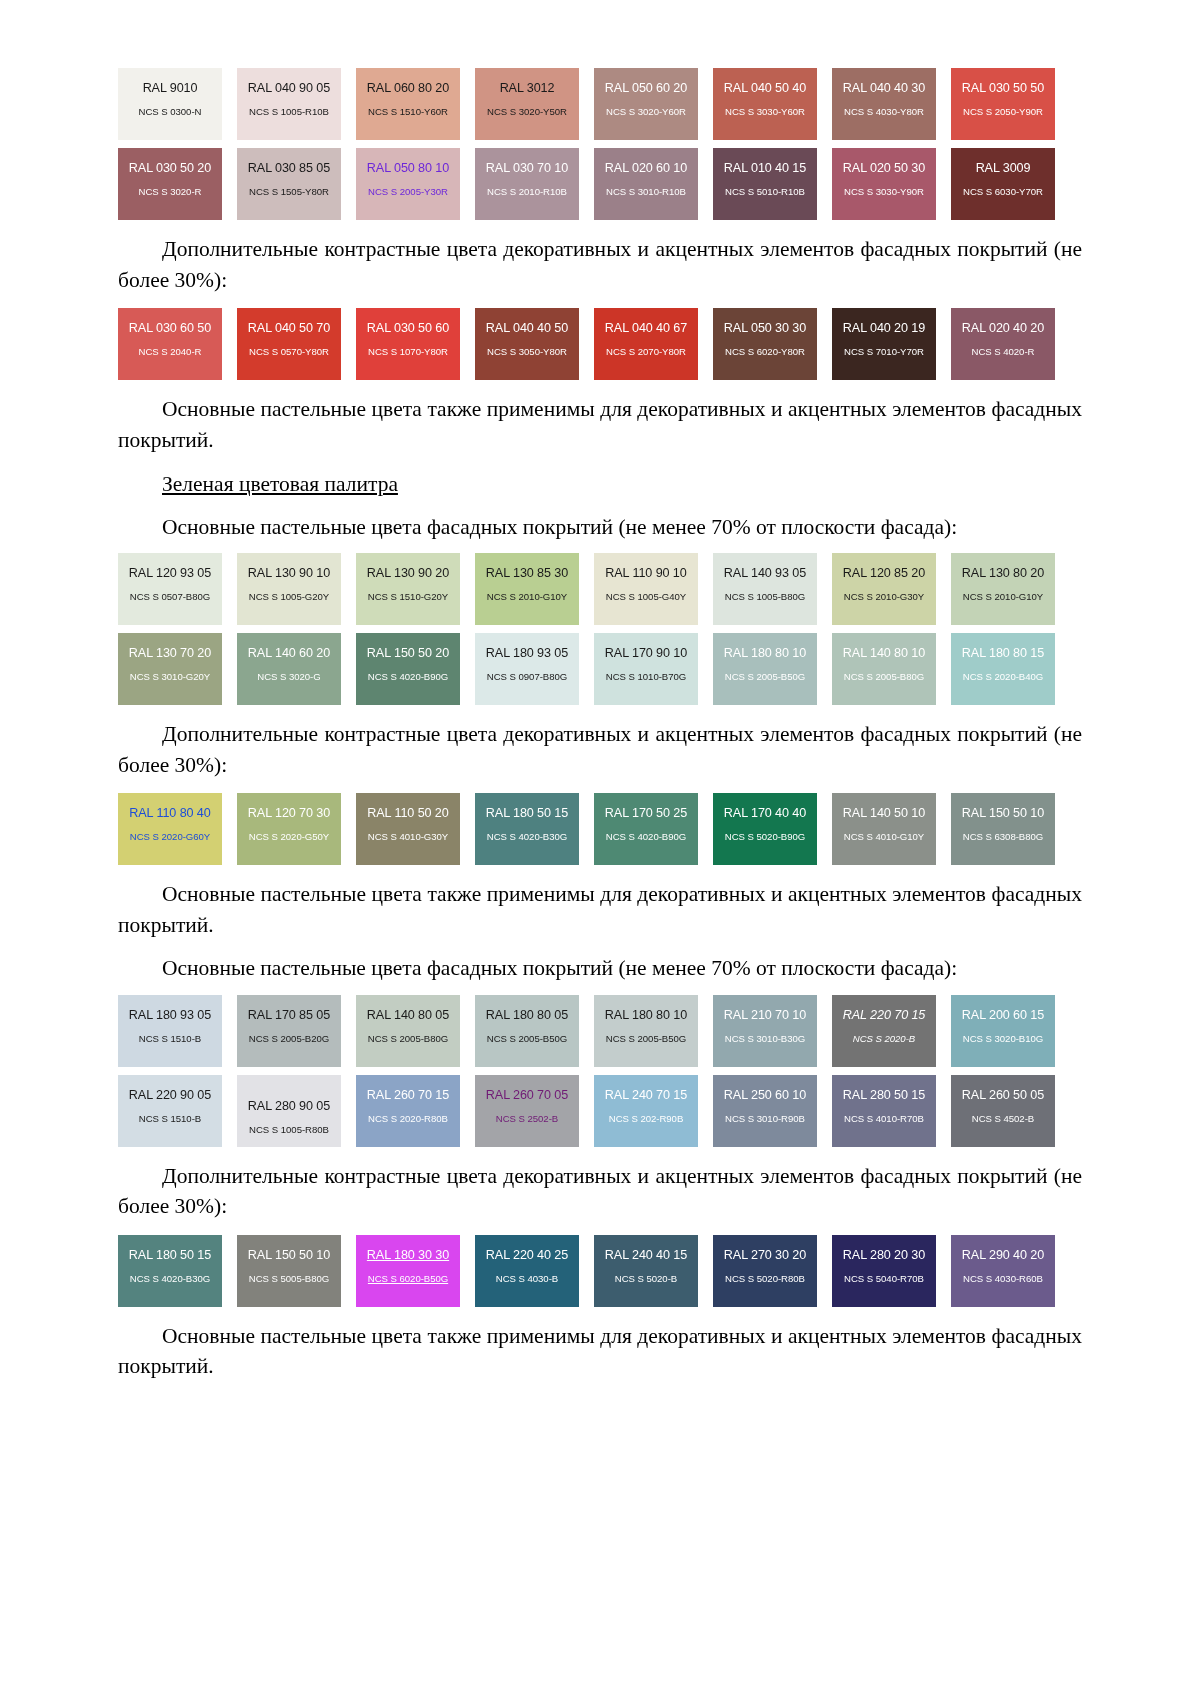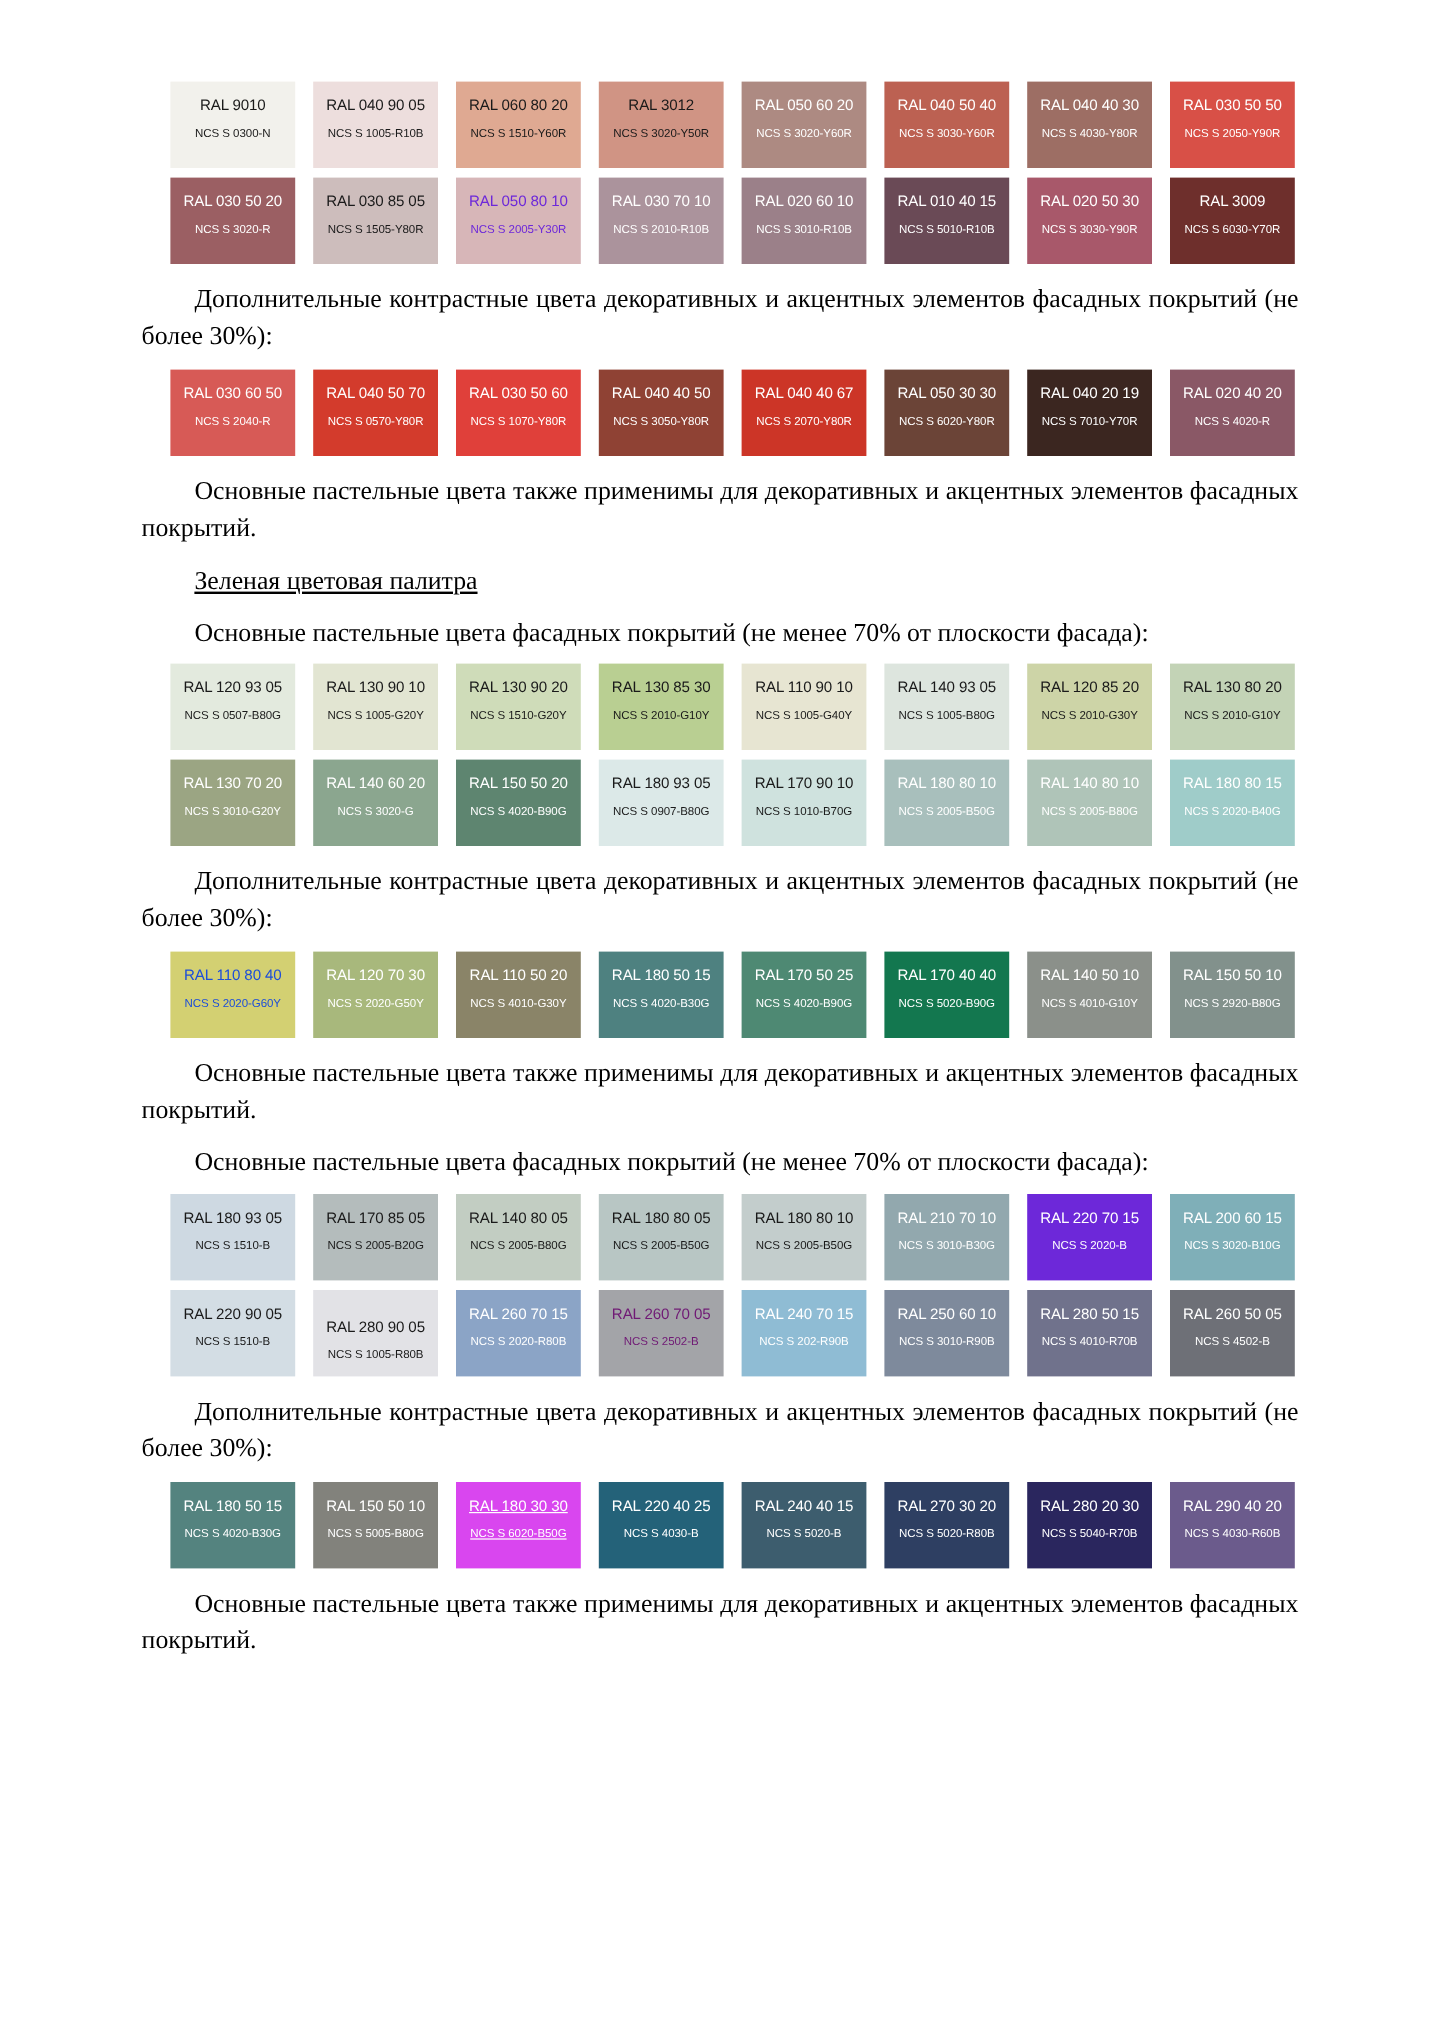--- a/index.html
+++ b/index.html
@@ -74,21 +74,21 @@
   }
   .swatch .ncs {
     font-family: "Liberation Sans", sans-serif;
     font-size: 9.6px;
     font-weight: 400;
     text-align: center;
     margin-top: 11px;
     letter-spacing: -0.05px;
     white-space: nowrap;
   }
-  .grid-block { margin-bottom: 2px; margin-left: 24px; }
+  .grid-block { margin-bottom: 2px; }
 </style>
 </head>
 <body>
 
 <div class="page">
 
   <div class="grid-block">
     <div class="swatch-row">
         <div class="swatch" style="background: rgb(242, 241, 236); color: rgb(26, 26, 26);">
           <div class="ral">RAL 9010</div>
@@ -304,21 +304,21 @@
         <div class="swatch" style="background: rgb(19, 119, 79); color: rgb(255, 255, 255);">
           <div class="ral">RAL 170 40 40</div>
           <div class="ncs">NCS S 5020-B90G</div>
         </div>
         <div class="swatch" style="background: rgb(139, 144, 138); color: rgb(255, 255, 255);">
           <div class="ral">RAL 140 50 10</div>
           <div class="ncs">NCS S 4010-G10Y</div>
         </div>
         <div class="swatch" style="background: rgb(130, 145, 140); color: rgb(255, 255, 255);">
           <div class="ral">RAL 150 50 10</div>
-          <div class="ncs">NCS S 2920-B80G</div>
+          <div class="ncs">NCS S 6308-B80G</div>
         </div>
       </div>
   </div>
 
   <p class="body-text">Основные пастельные цвета также применимы для декоративных и акцентных элементов фасадных покрытий.</p>
 
 
   <p class="body-text nogap">Основные пастельные цвета фасадных покрытий (не менее 70% от плоскости фасада):</p>
 
   <div class="grid-block">
@@ -340,21 +340,21 @@
           <div class="ncs">NCS S 2005-B50G</div>
         </div>
         <div class="swatch" style="background: rgb(195, 205, 204); color: rgb(26, 26, 26);">
           <div class="ral">RAL 180 80 10</div>
           <div class="ncs">NCS S 2005-B50G</div>
         </div>
         <div class="swatch" style="background: rgb(146, 168, 174); color: rgb(255, 255, 255);">
           <div class="ral">RAL 210 70 10</div>
           <div class="ncs">NCS S 3010-B30G</div>
         </div>
-        <div class="swatch" style="background: #6d28d9; color: rgb(255, 255, 255);">
+        <div class="swatch" style="background: #737373; color: rgb(255, 255, 255); font-style: italic;">
           <div class="ral">RAL 220 70 15</div>
           <div class="ncs">NCS S 2020-B</div>
         </div>
         <div class="swatch" style="background: rgb(127, 175, 184); color: rgb(255, 255, 255);">
           <div class="ral">RAL 200 60 15</div>
           <div class="ncs">NCS S 3020-B10G</div>
         </div>
       </div>
     <div class="swatch-row">
         <div class="swatch" style="background: rgb(211, 221, 228); color: rgb(26, 26, 26);">

